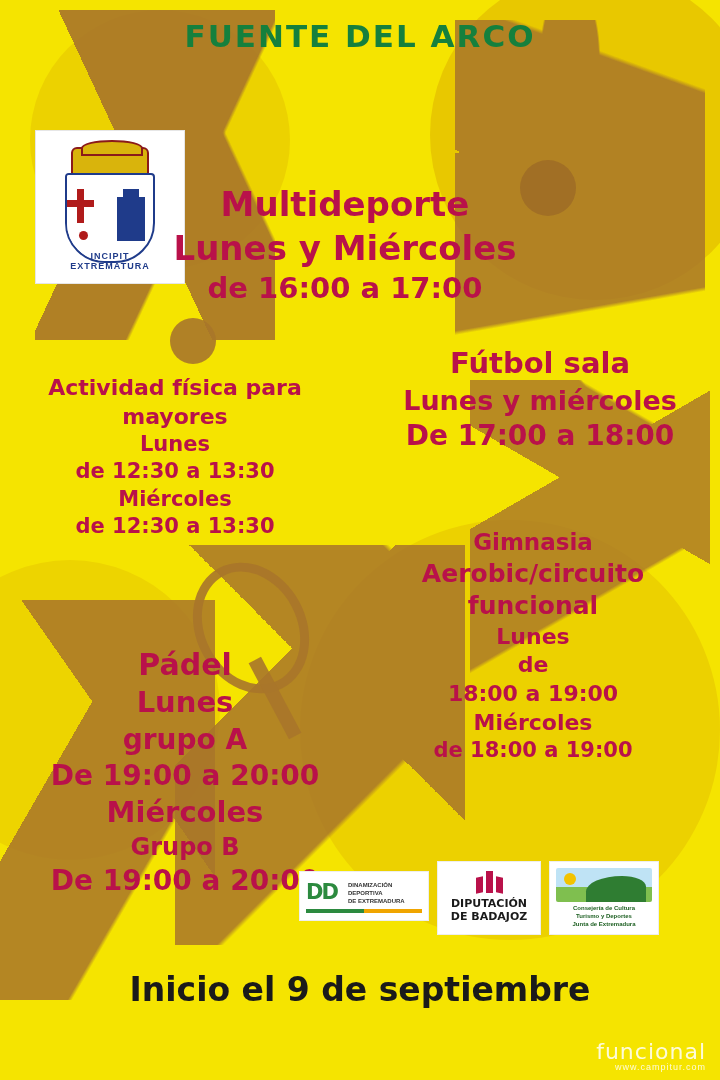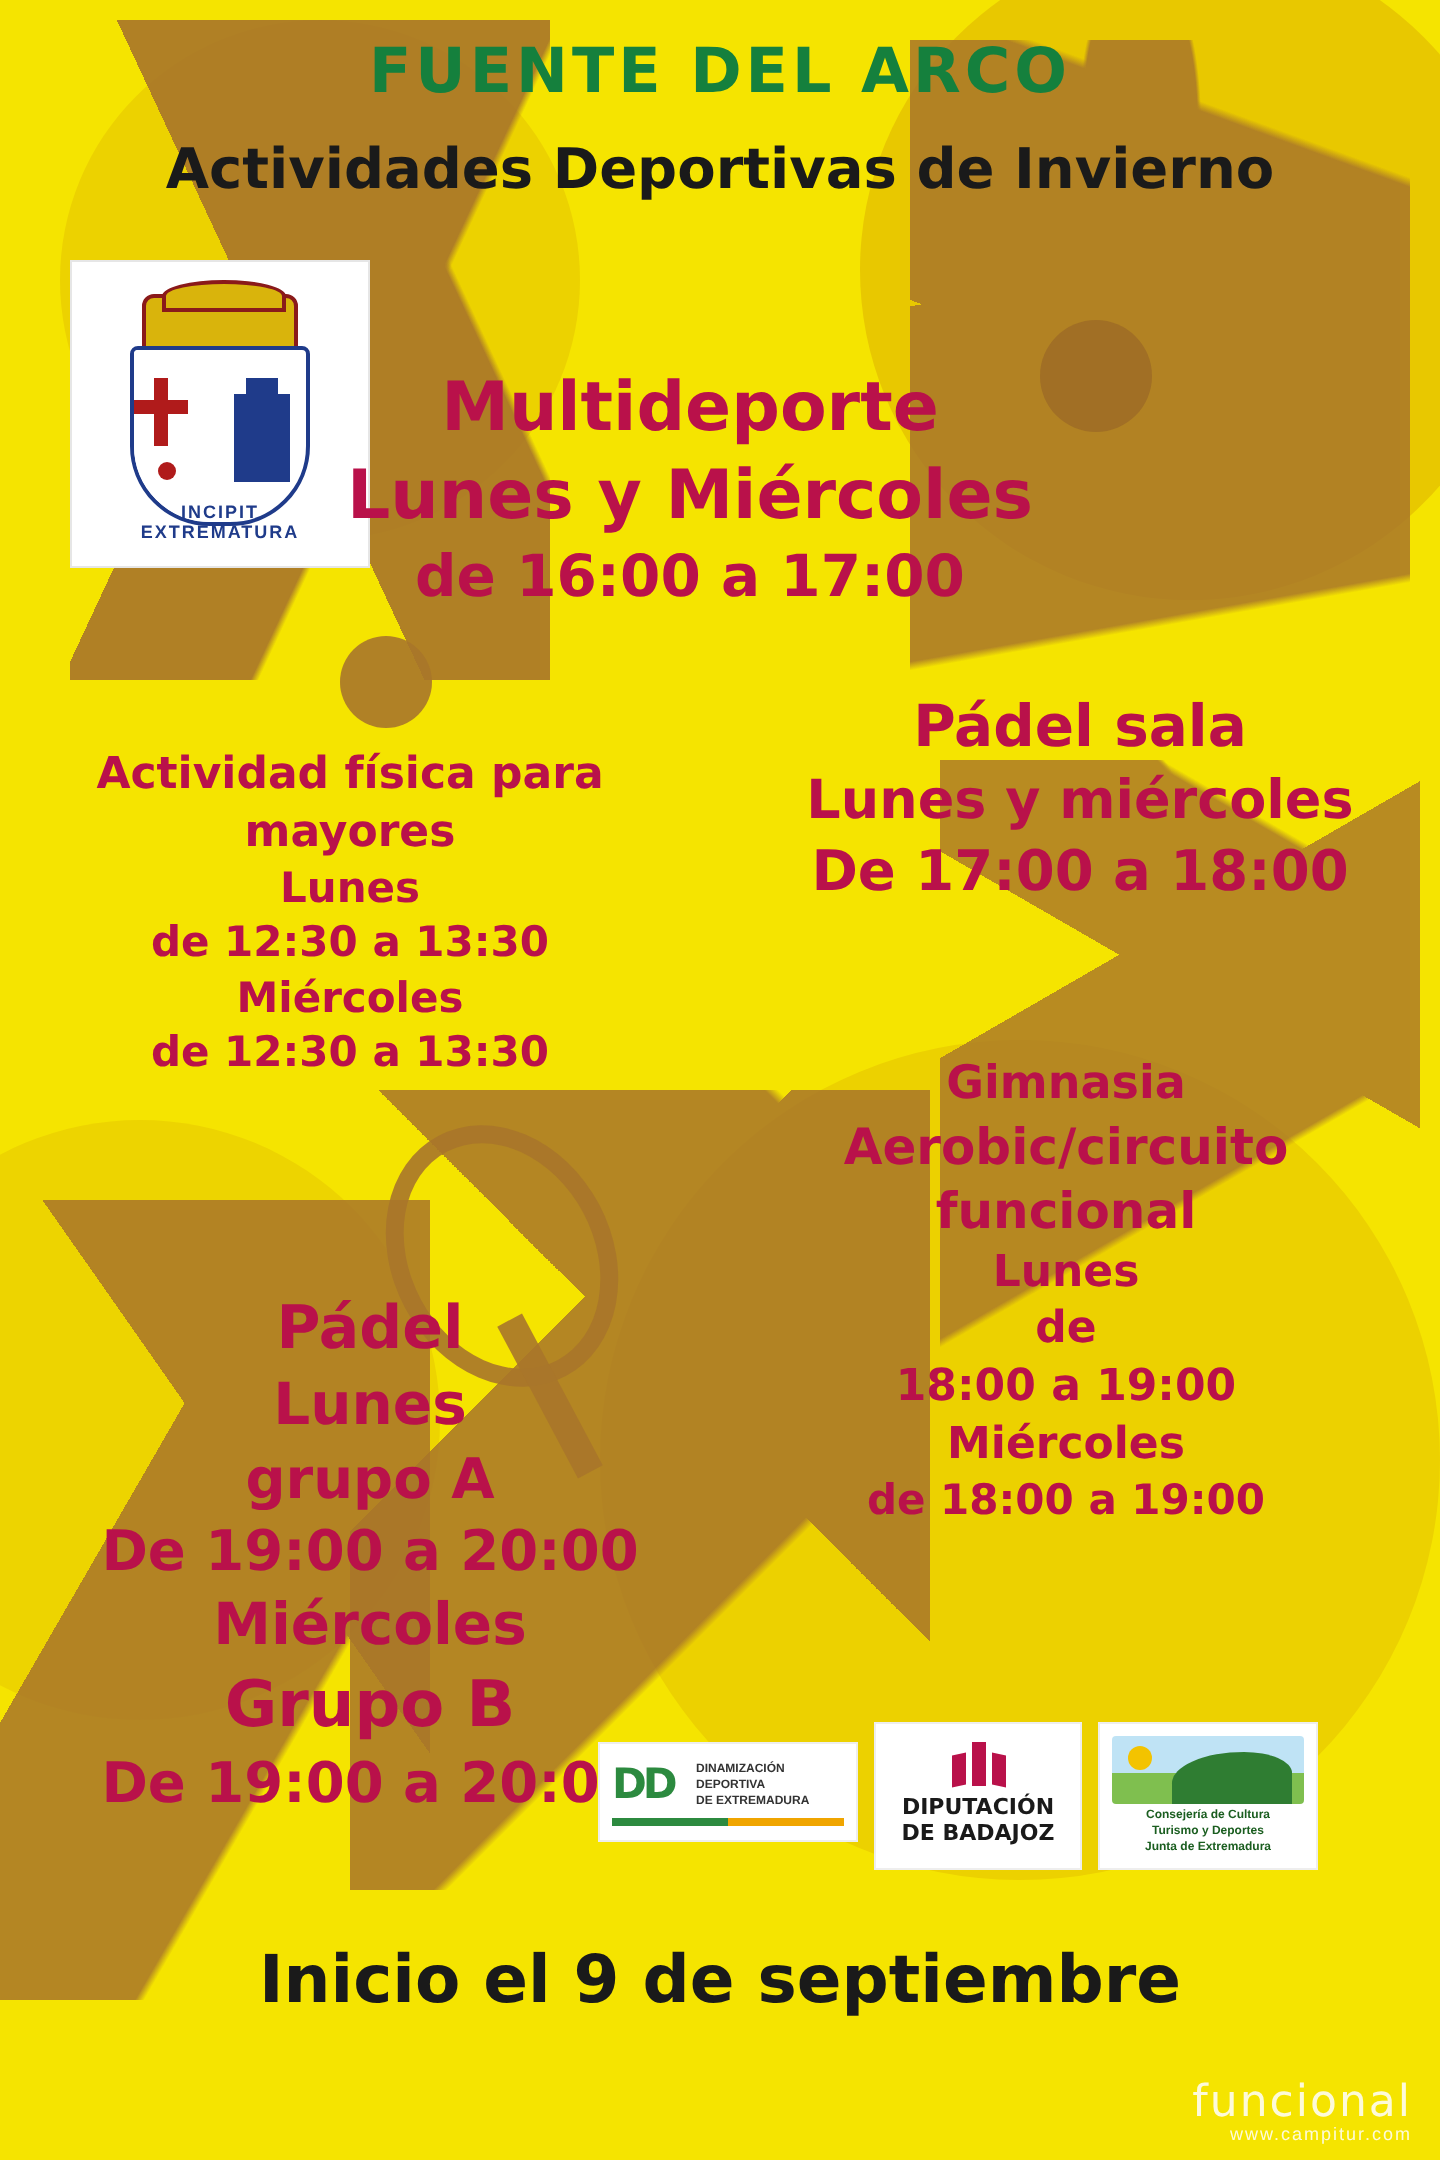--- a/index.html
+++ b/index.html
@@ -277,21 +277,21 @@
   #gimnasia .l7 { font-size: 22px; }
   #gimnasia .l8 { font-size: 21px; }
 
   
   #padel { left: 10px; top: 645px; width: 350px; }
   #padel .l1 { font-size: 30px; }
   #padel .l2 { font-size: 29px; }
   #padel .l3 { font-size: 28px; }
   #padel .l4 { font-size: 28px; }
   #padel .l5 { font-size: 29px; }
-  #padel .l6 { font-size: 32px; }
+  #padel .l6 { font-size: 24px; }
   #padel .l7 { font-size: 28px; }
 
   .footer-note {
     position: absolute;
     left: 0; top: 970px; width: 720px;
     text-align: center;
     font-family: "DejaVu Sans", sans-serif;
     font-weight: bold;
     font-size: 33px;
     color: #1a1a1a;
@@ -428,21 +428,20 @@
     <div class="racket"></div>
     <div class="racket-handle"></div>
     <div class="sil s5"></div>
     <div class="ball ball1"></div>
     <div class="ball ball2"></div>
   </div>
 
   <div class="content">
 
     <div class="title-main">FUENTE DEL ARCO</div>
-    <div class="title-sub">Actividades Deportivas  de Invierno</div>
 
     <div class="shield">
       <div class="shield-inner">
         <div class="crown"></div>
         <div class="motto-top">HIC</div>
         <div class="shield-body">
           <div class="shield-left"></div>
           <div class="cross"></div>
           <div class="cross2"></div>
           <div class="tower"></div>
@@ -463,21 +462,21 @@
 
     <div class="act" id="mayores">
       <span class="l l1">Actividad física para mayores</span>
       <span class="l l2">Lunes</span>
       <span class="l l3">de 12:30 a 13:30</span>
       <span class="l l4">Miércoles</span>
       <span class="l l5">de 12:30 a 13:30</span>
     </div>
 
     <div class="act" id="futbol">
-      <span class="l l1">Pádel sala</span>
+      <span class="l l1">Fútbol sala</span>
       <span class="l l2">Lunes y miércoles</span>
       <span class="l l3">De 17:00 a 18:00</span>
     </div>
 
     <div class="act" id="gimnasia">
       <span class="l l1">Gimnasia</span>
       <span class="l l3">Aerobic/circuito funcional</span>
       <span class="l l4">Lunes</span>
       <span class="l l5">de</span>
       <span class="l l6">18:00 a 19:00</span>

